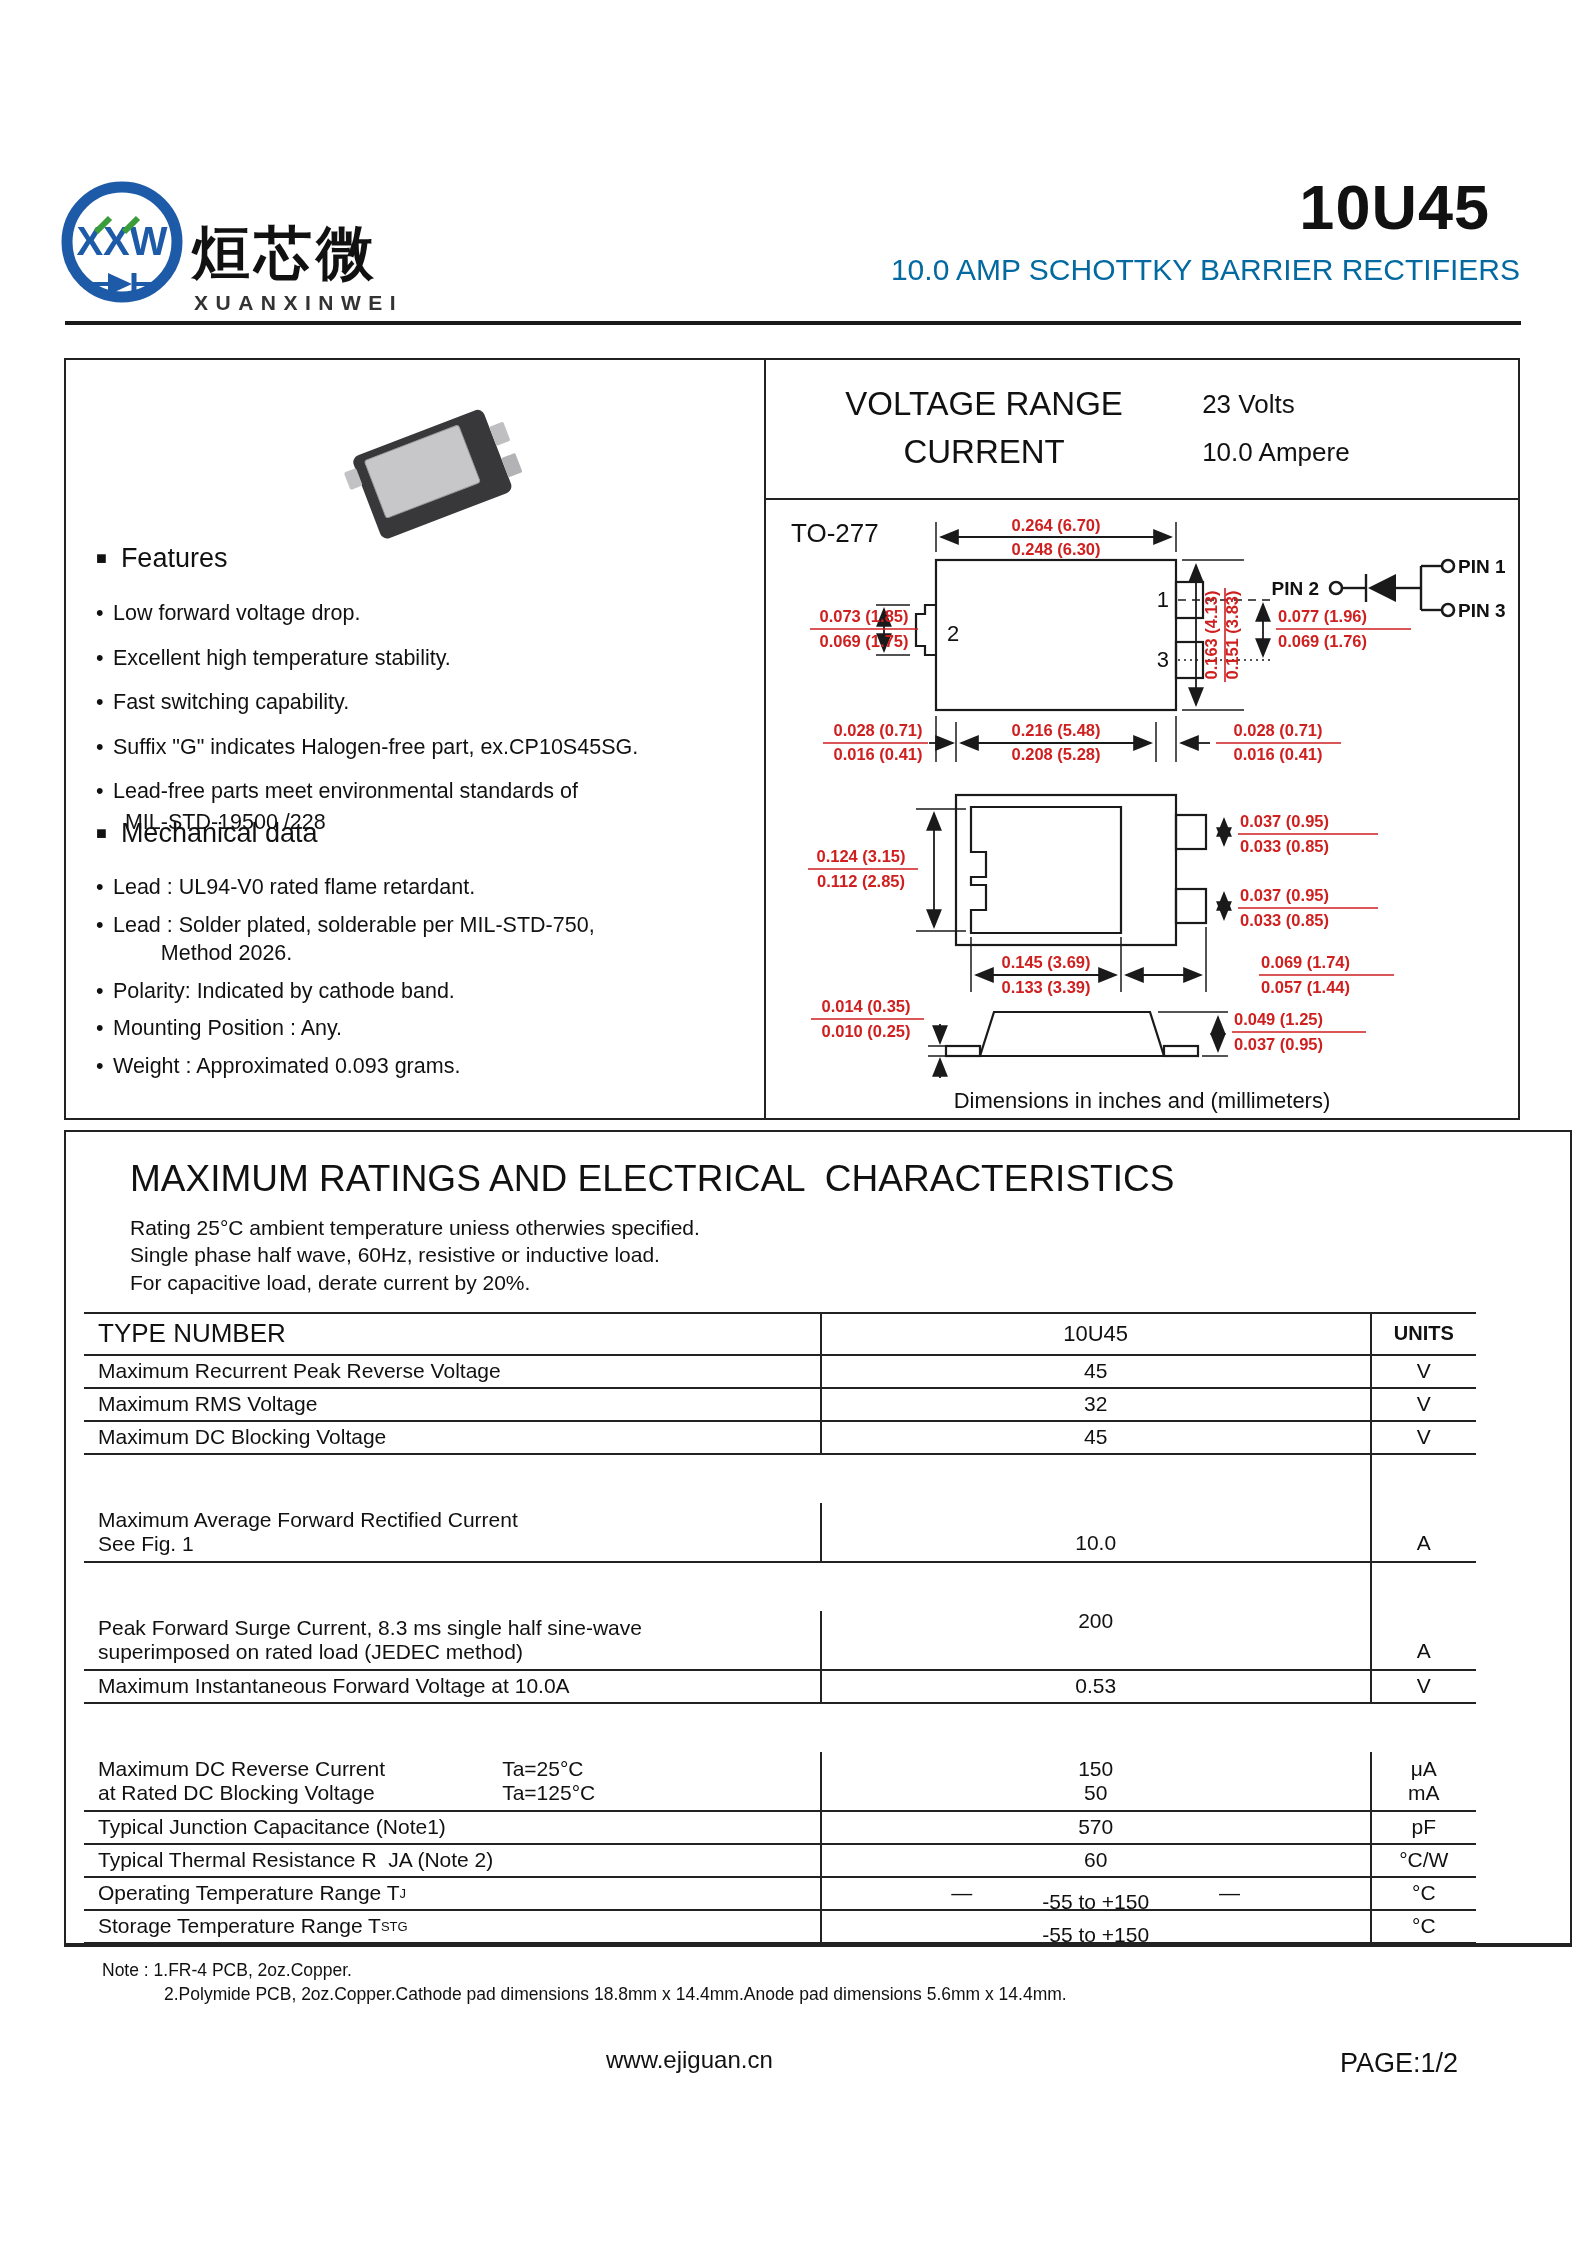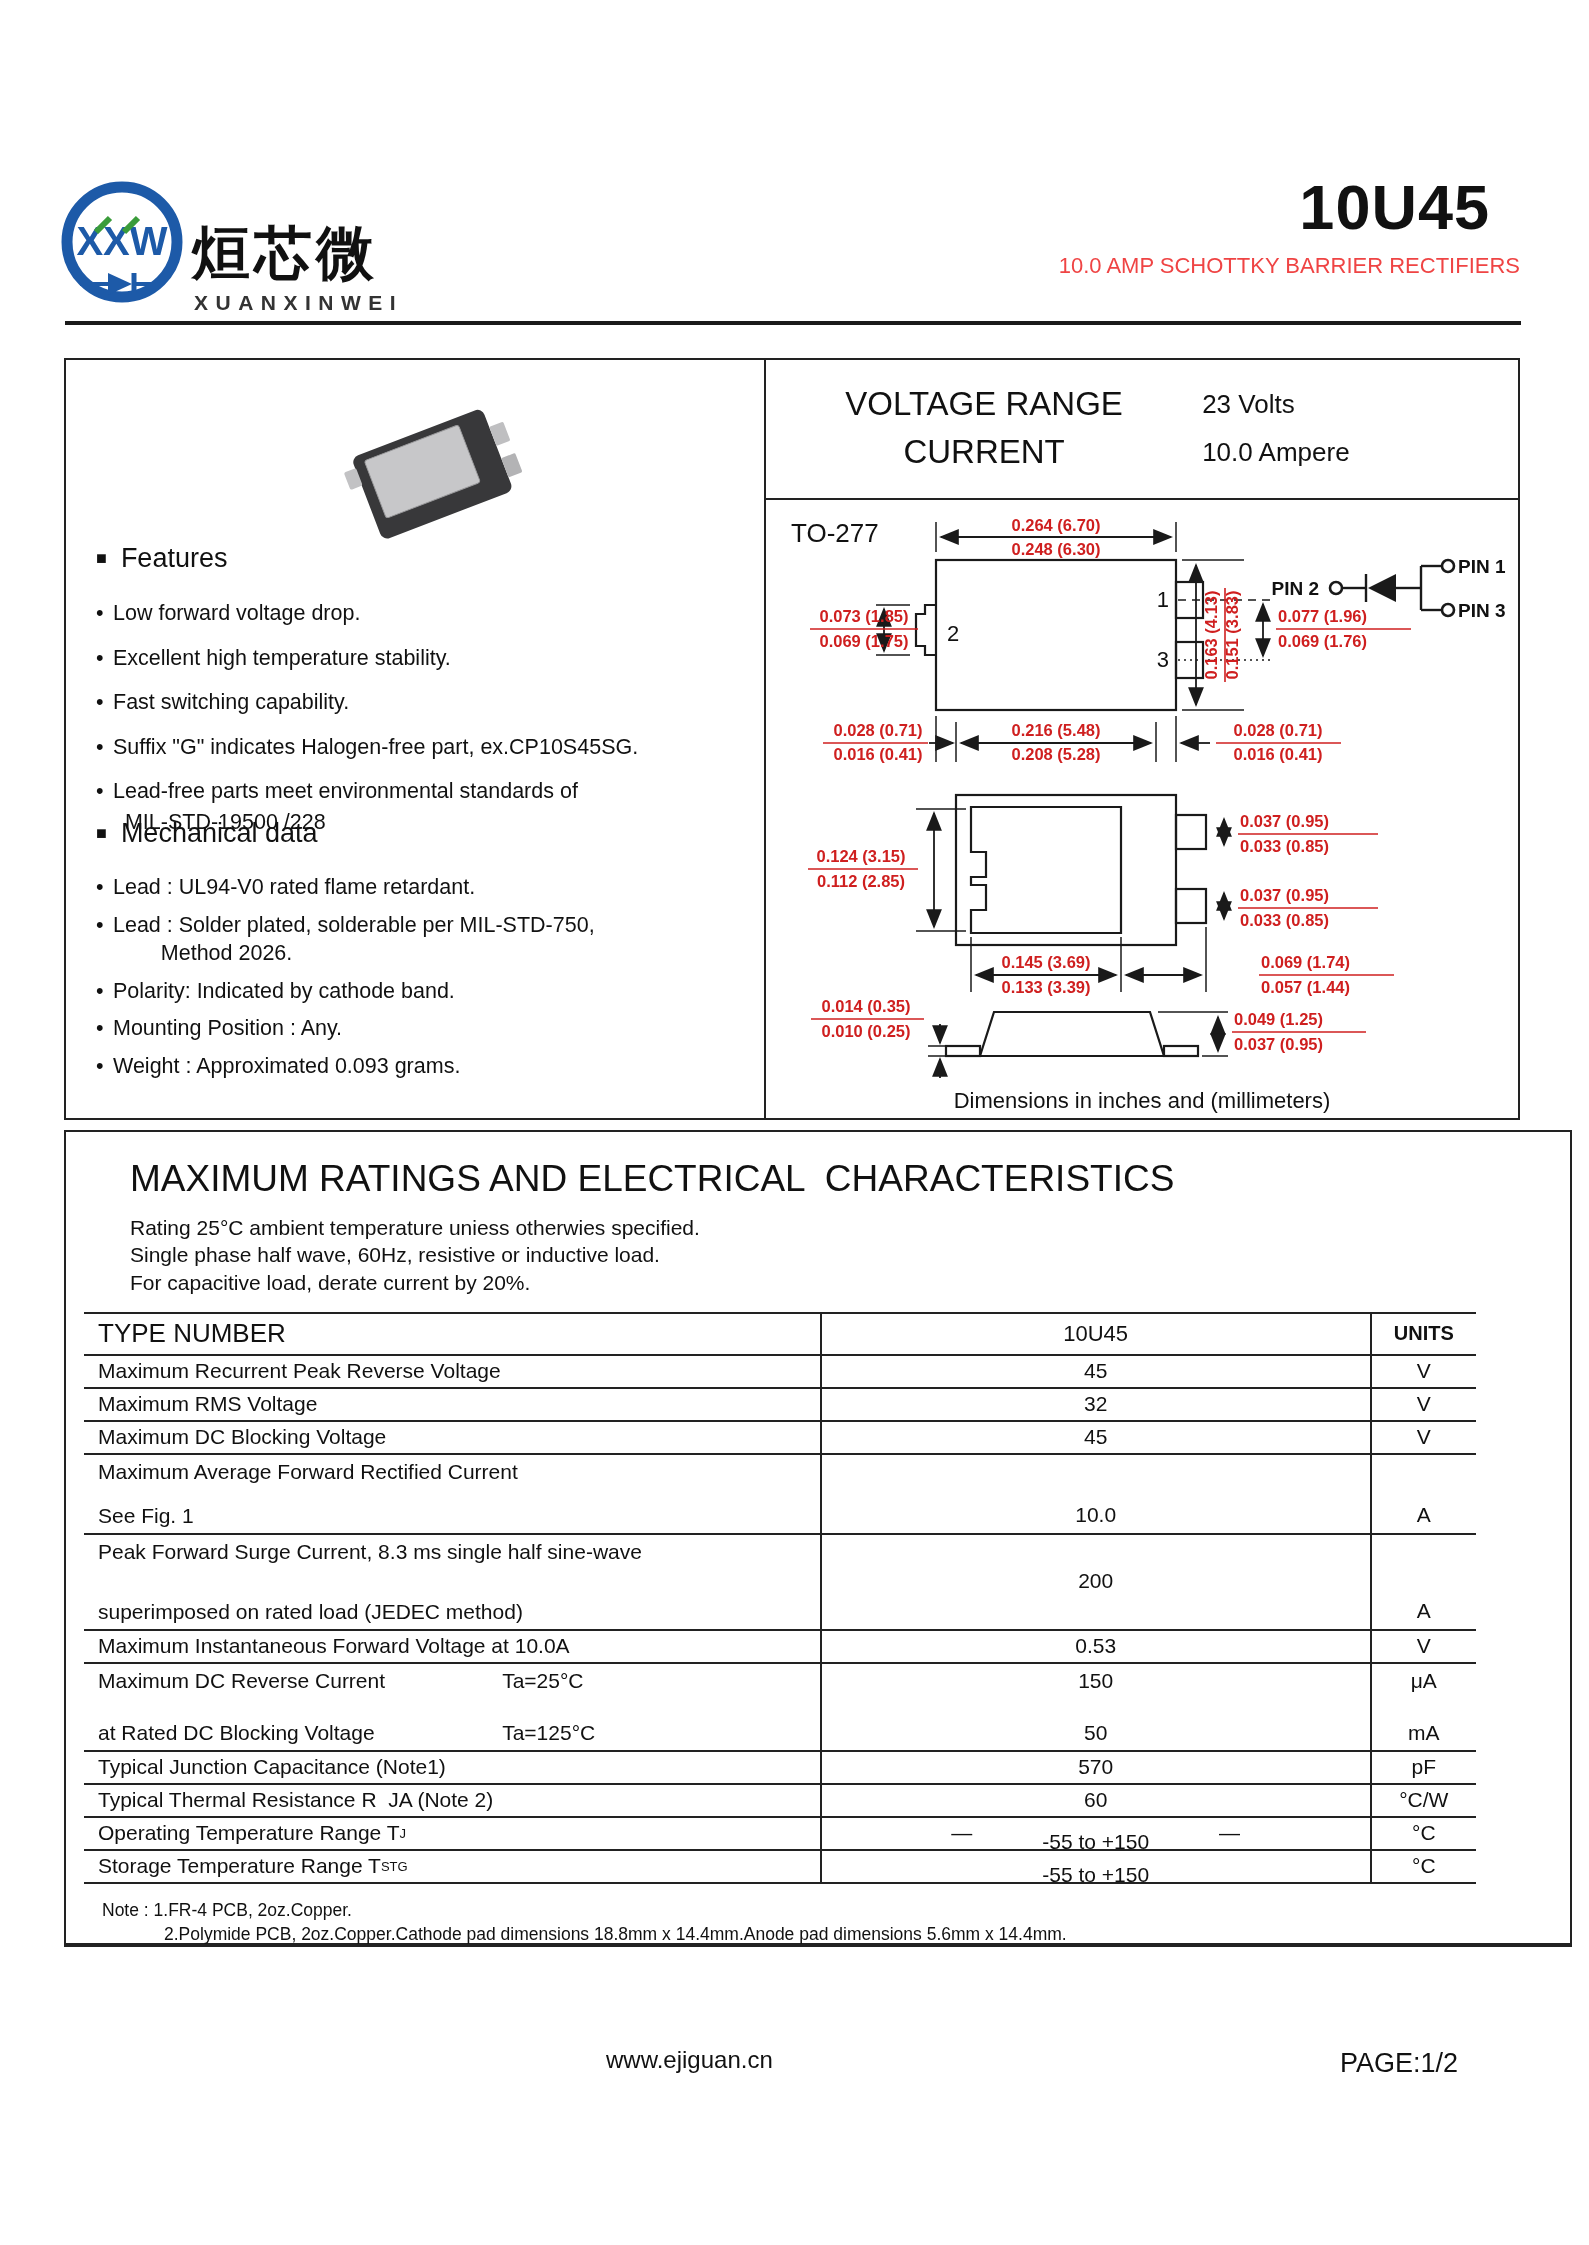--- a/index.html
+++ b/index.html
@@ -4,21 +4,21 @@
 <style>
   html,body{margin:0;padding:0;background:#e8e8e8;}
   .page{position:relative;width:1589px;height:2245px;background:#ffffff;margin:0 auto;
         font-family:"Liberation Sans","DejaVu Sans",sans-serif;color:#111;overflow:hidden;}
   svg{font-family:"Liberation Sans","DejaVu Sans",sans-serif;}
 
   
   .logo{position:absolute;left:52px;top:170px;}
   .header-right{position:absolute;right:69px;top:176px;text-align:right;}
   .part-number{font-size:63px;font-weight:700;line-height:1;padding-right:30px;letter-spacing:1px;}
-  .subtitle{font-size:22px;margin-top:14px;color:#ef4444;}
+  .subtitle{font-size:30px;margin-top:14px;color:#0369a1;}
   .hrule{position:absolute;left:65px;top:321px;width:1456px;height:4px;background:#1a1a1a;}
 
   
   .box1{position:absolute;left:64px;top:358px;width:1456px;height:762px;border:2px solid #222;
         box-sizing:border-box;display:flex;}
   .pane-left{width:700px;border-right:2px solid #222;position:relative;box-sizing:border-box;}
   .pane-right{flex:1;display:flex;flex-direction:column;min-width:0;}
 
   .photo{position:absolute;left:258px;top:42px;}
 
@@ -63,21 +63,21 @@
   .c1{width:53%;border-right:2px solid #222;display:flex;align-items:center;padding-left:14px;box-sizing:border-box;}
   .c2{width:39.5%;border-right:2px solid #222;display:flex;align-items:center;justify-content:center;box-sizing:border-box;}
   .c3{flex:1;display:flex;align-items:center;justify-content:center;}
   .th{min-height:40px;}
   .hparam{font-size:26px;}
   .hvalue{font-size:22px;}
   .hunits{font-size:20px;font-weight:700;}
   .tall78{min-height:78px;}
   .tall94{min-height:94px;}
   .tall86{min-height:86px;}
-  .col2line{flex-direction:column;justify-content:space-between;padding-top:5px;padding-bottom:5px;}
+  .col2line{flex-direction:column;justify-content:space-between;padding-top:5px;padding-bottom:5px;margin-top:48px;}
   .c1.col2line{align-items:flex-start;}
   .c2.col2line,.c3.col2line{align-items:center;}
   .pline{position:relative;display:block;width:100%;}
   .cond{position:absolute;left:56%;}
   .vb-low{align-items:flex-end;padding-bottom:6px;}
   .vb-mid{align-items:flex-end;padding-bottom:36px;}
   .dashrow{gap:70px;}
   .vlow{transform:translateY(9px);display:inline-block;}
   sub{font-size:13px;}
 

